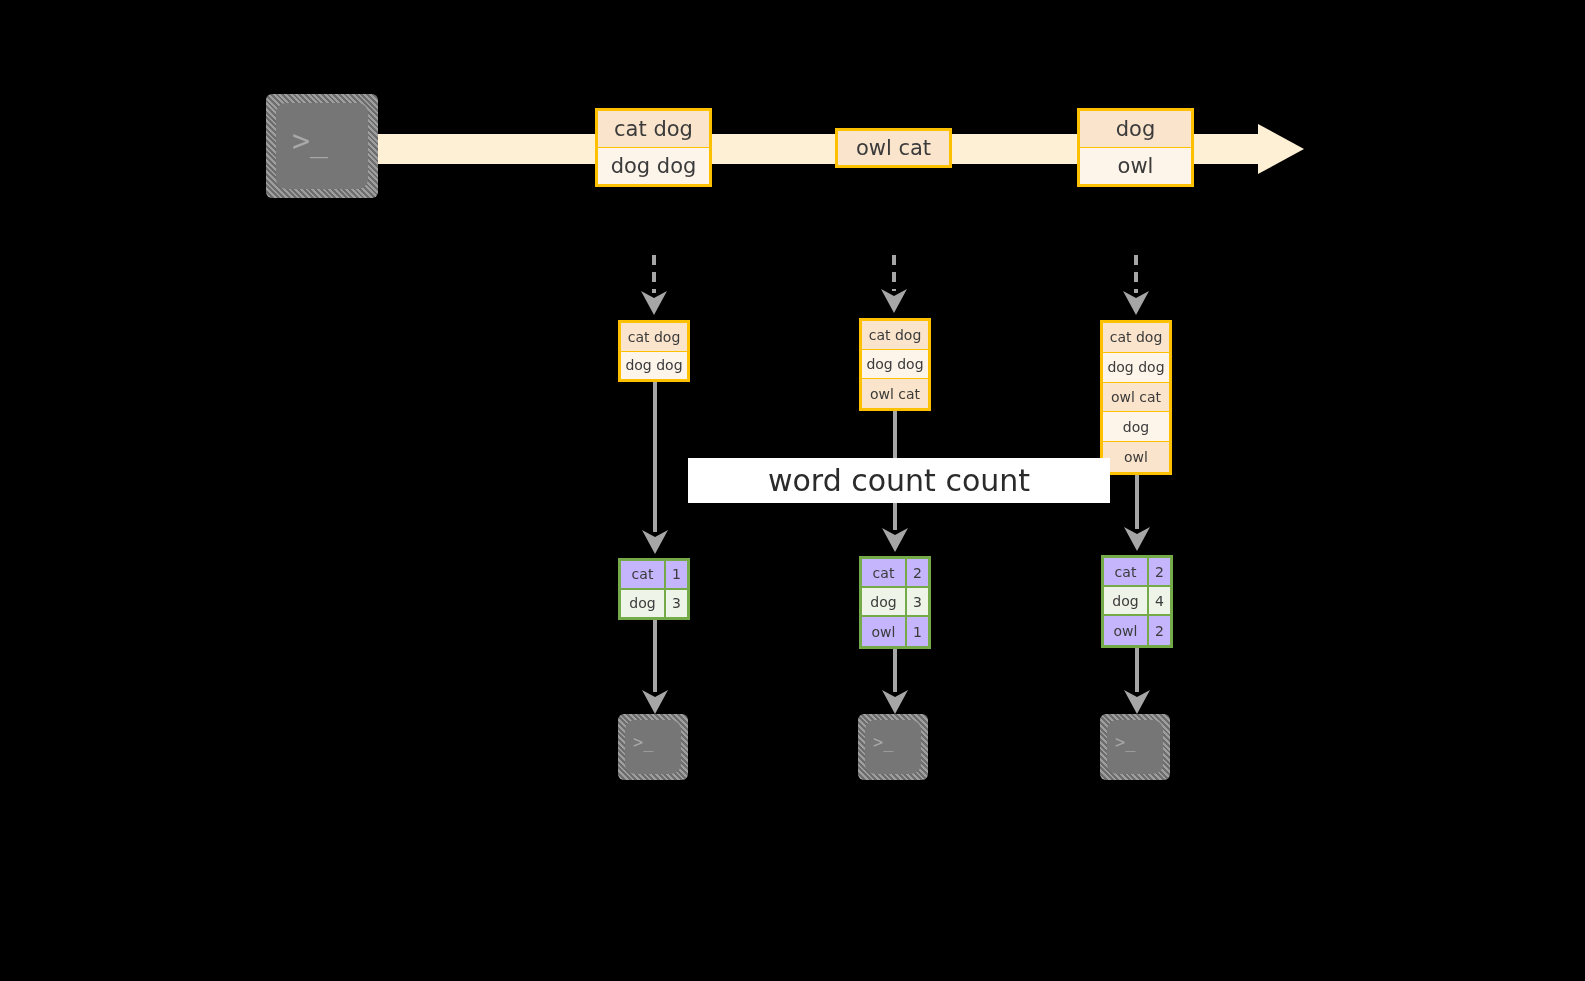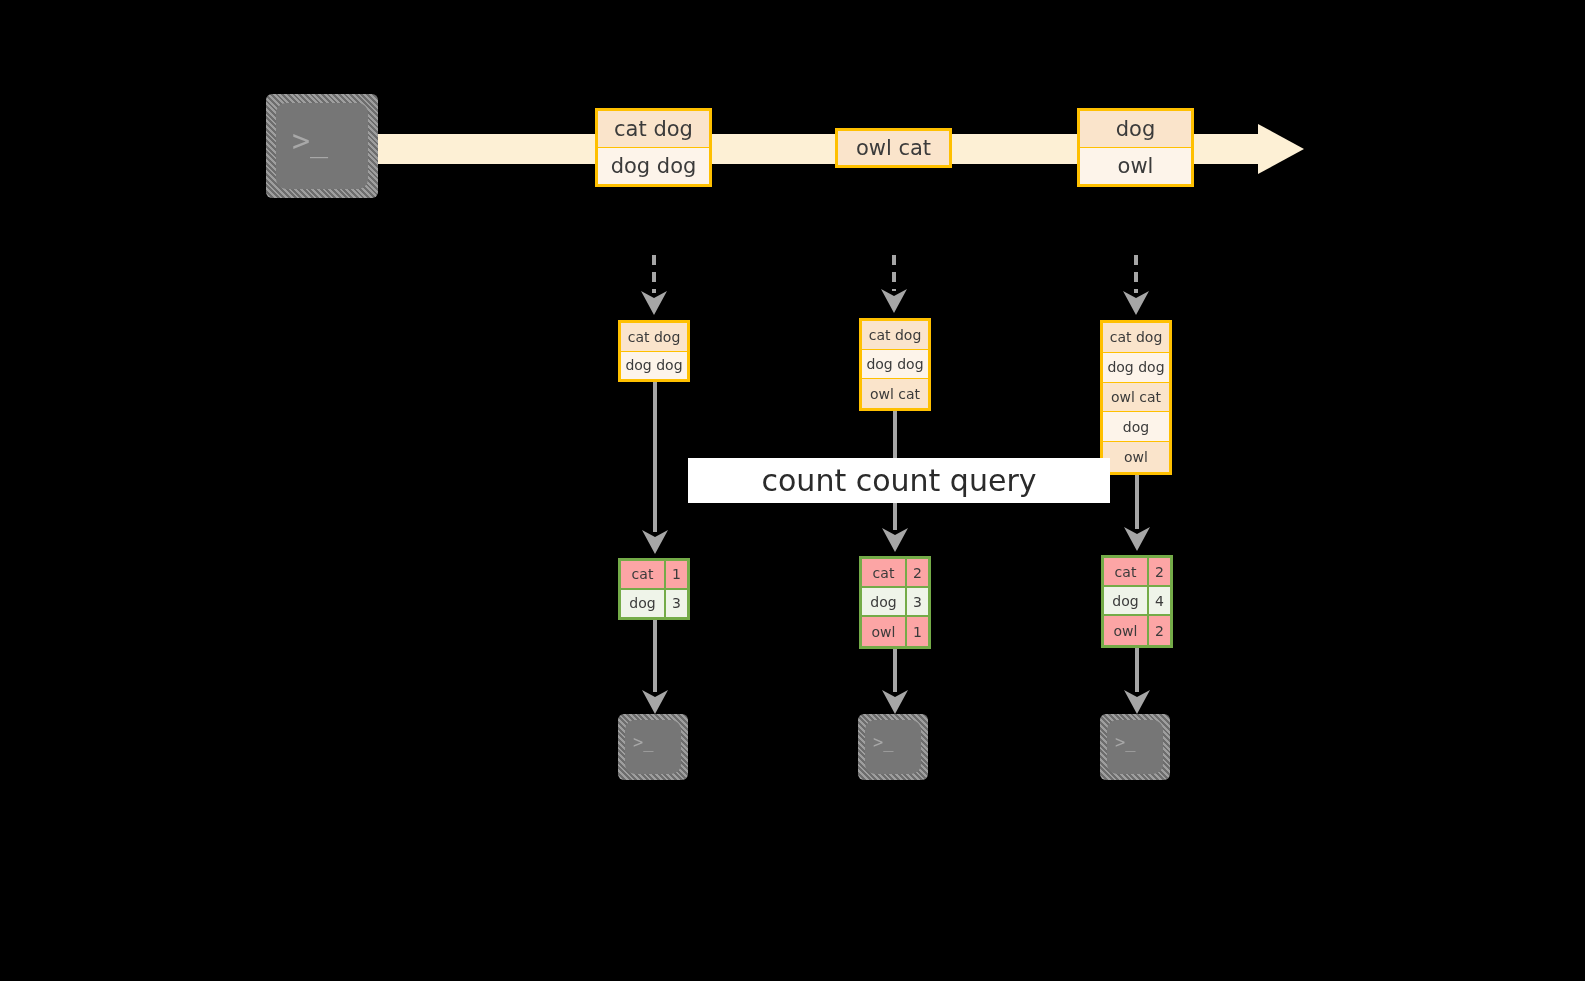--- a/index.html
+++ b/index.html
@@ -104,21 +104,21 @@
     box-sizing: border-box;
     display: flex;
     align-items: center;
     justify-content: center;
     color: #3b3b3b;
     white-space: nowrap;
   }
   .greentable .gcell.key {
     border-right: 2px solid #74ab48;
   }
-  .greentable .grow.shade .gcell { background: #fca5a5; }
+  .greentable .grow.shade .gcell { background: #c4b5fd; }
   .greentable .grow.plain .gcell { background: #eff4e9; }
 
   
   .vline {
     position: absolute;
     background: #a6a6a6;
     width: 4px;
   }
   .vline.dashed {
     background: none;
@@ -306,15 +306,15 @@
       <path d="M13 26 L0 2 L13 9 L26 2 Z" fill="#a6a6a6"></path>
     </svg>
   </div>
 
   <div class="terminal" style="left:1100px; top:714px; width:70px; height:66px;">
     <div class="frame"></div>
     <div class="body" style="left:7px; top:6px; right:7px; bottom:6px;"></div>
     <div class="prompt" style="left:15px; top:20px; font-size:17px;">&gt;_</div>
   </div>
 
-  <div class="query-label" style="left:688px; top:458px; width:422px; height:45px; font-size:30px;">count count query</div>
+  <div class="query-label" style="left:688px; top:458px; width:422px; height:45px; font-size:30px;">word count count</div>
 
 </div>
 
 </body></html>

